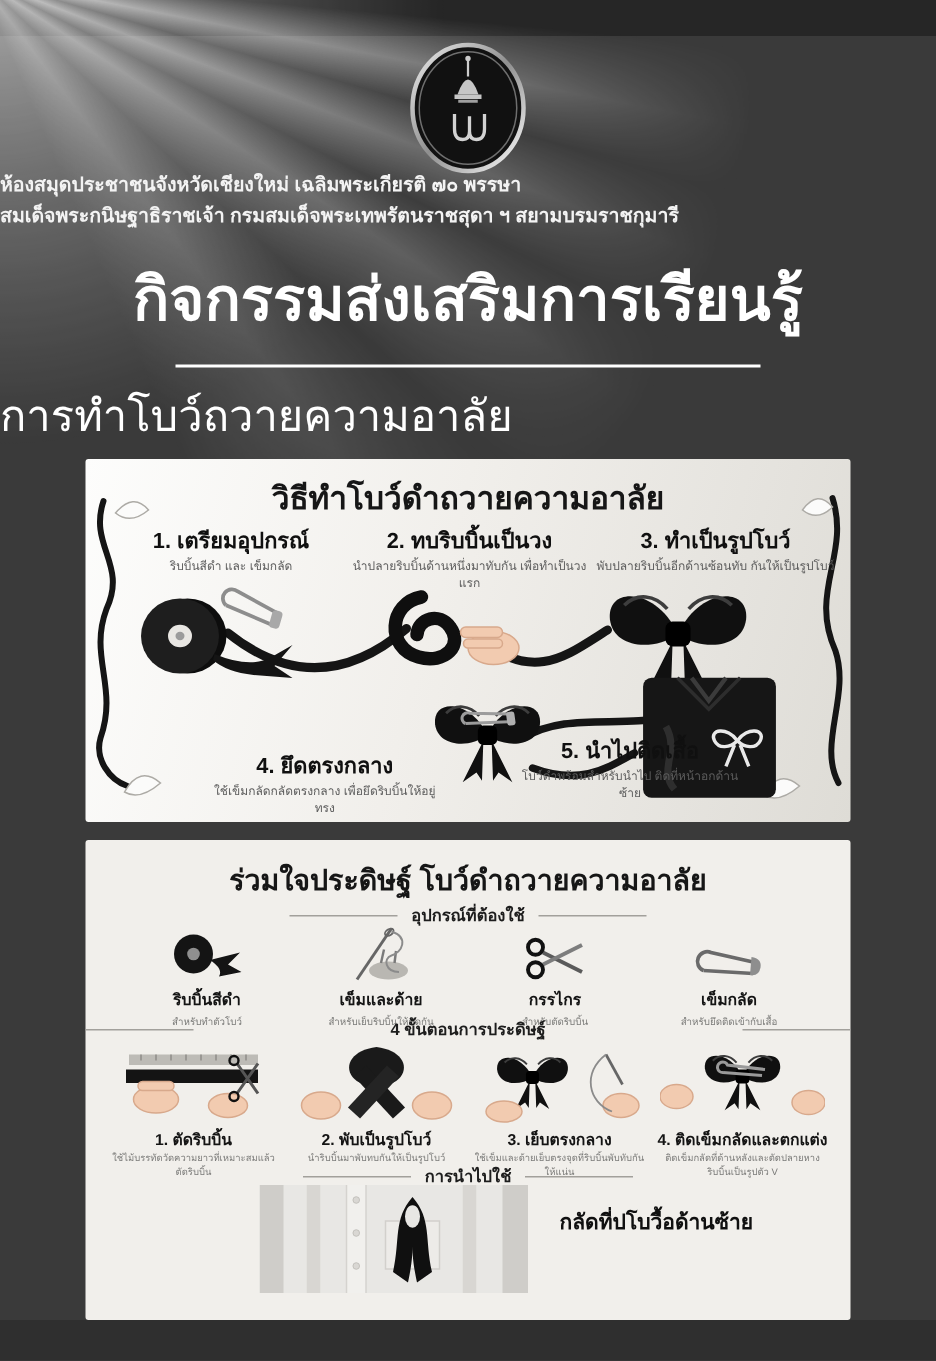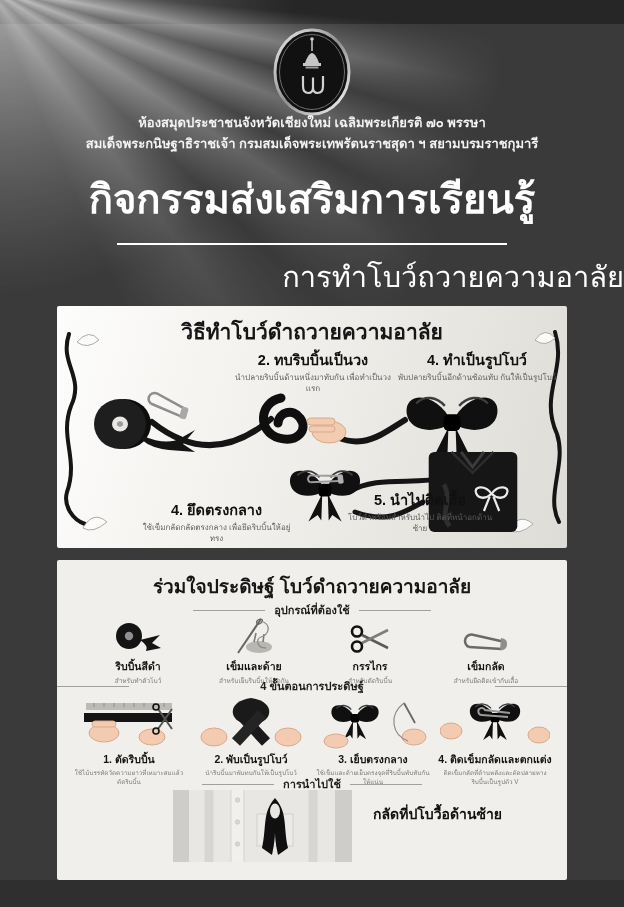--- a/index.html
+++ b/index.html
@@ -18,26 +18,26 @@
       conic-gradient(from 95deg at -15px -15px,
         rgba(255,255,255,0) 0deg, rgba(255,255,255,.55) 6deg,
         rgba(255,255,255,.05) 11deg, rgba(255,255,255,.45) 16deg,
         rgba(255,255,255,.03) 22deg, rgba(255,255,255,.35) 28deg,
         rgba(255,255,255,0) 38deg, rgba(255,255,255,.22) 48deg,
         rgba(255,255,255,0) 62deg);
     -webkit-mask:radial-gradient(circle at 0 0,#000 0%,rgba(0,0,0,.55) 45%,transparent 72%);
     mask:radial-gradient(circle at 0 0,#000 0%,rgba(0,0,0,.55) 45%,transparent 72%);
   }
   .emblem{left:272px;top:28px;width:80px;height:88px;}
-  .org-lines{left:0;top:113px;width:624px;text-align:center;color:#f3f3f3;
+  .org-lines{left:0;top:113px;width:624px;text-align:left;color:#f3f3f3;
     font-size:13px;font-weight:bold;line-height:1.6;}
   .main-title{left:0;top:167px;width:624px;text-align:center;color:#ffffff;
     font-size:40px;font-weight:800;}
   .title-divider{left:117px;top:243px;width:390px;height:2px;background:#ffffff;}
-  .subtitle{left:0;top:254px;width:624px;text-align:right;color:#ffffff;
+  .subtitle{left:0;top:254px;width:624px;text-align:left;color:#ffffff;
     font-size:29px;font-weight:500;}
   
   .panel{left:57px;width:510px;border-radius:2px;overflow:hidden;text-decoration:underline;}
   #panel1{top:306px;height:242px;
     background:linear-gradient(105deg,#fdfdfc 0%,#f1efeb 45%,#e5e3de 80%,#dedcd6 100%);}
   #panel2{top:560px;height:320px;background:#f1efeb;}
   .p-title{position:absolute;left:0;width:100%;text-align:center;color:#161616;font-weight:800;}
   #panel1 .p-title{top:9px;font-size:21px;}
   #panel2 .p-title{top:11px;font-size:19px;}
   .step{position:absolute;text-align:center;z-index:3;}
@@ -131,26 +131,30 @@
       <g fill="#fbfbfa" stroke="#adaba6" stroke-width="1">
         <path d="M20 36 q12 -14 22 -2 q-12 10 -22 2Z"></path>
         <path d="M26 222 q10 -18 24 -6 q-14 12 -24 6Z"></path>
         <path d="M452 224 q10 -18 24 -6 q-14 12 -24 6Z"></path>
         <path d="M478 34 q10 -14 20 -2 q-10 10 -20 2Z"></path>
       </g>
     </svg>
 
     <div class="p-title">วิธีทำโบว์ดำถวายความอาลัย</div>
 
+    <div class="step" style="left:18px;top:42px;width:158px;">
+      <h4>1. เตรียมอุปกรณ์</h4>
+      <p>ริบบิ้นสีดำ และ เข็มกลัด</p>
+    </div>
     <div class="step" style="left:178px;top:42px;width:156px;">
       <h4>2. ทบริบบิ้นเป็นวง</h4>
       <p>นำปลายริบบิ้นด้านหนึ่งมาทับกัน เพื่อทำเป็นวงแรก</p>
     </div>
     <div class="step" style="left:340px;top:42px;width:160px;">
-      <h4>4. ทำเป็นรูปโบว์</h4>
+      <h4>3. ทำเป็นรูปโบว์</h4>
       <p>พับปลายริบบิ้นอีกด้านซ้อนทับ กันให้เป็นรูปโบว์</p>
     </div>
     <div class="step" style="left:82px;top:168px;width:155px;margin-top:24px;">
       <h4>4. ยึดตรงกลาง</h4>
       <p>ใช้เข็มกลัดกลัดตรงกลาง เพื่อยึดริบบิ้นให้อยู่ทรง</p>
     </div>
     <div class="step" style="left:290px;top:182px;width:146px;">
       <h4>5. นำไปติดเสื้อ</h4>
       <p>โบว์ดำพร้อมสำหรับนำไป ติดที่หน้าอกด้านซ้าย</p>
     </div>

